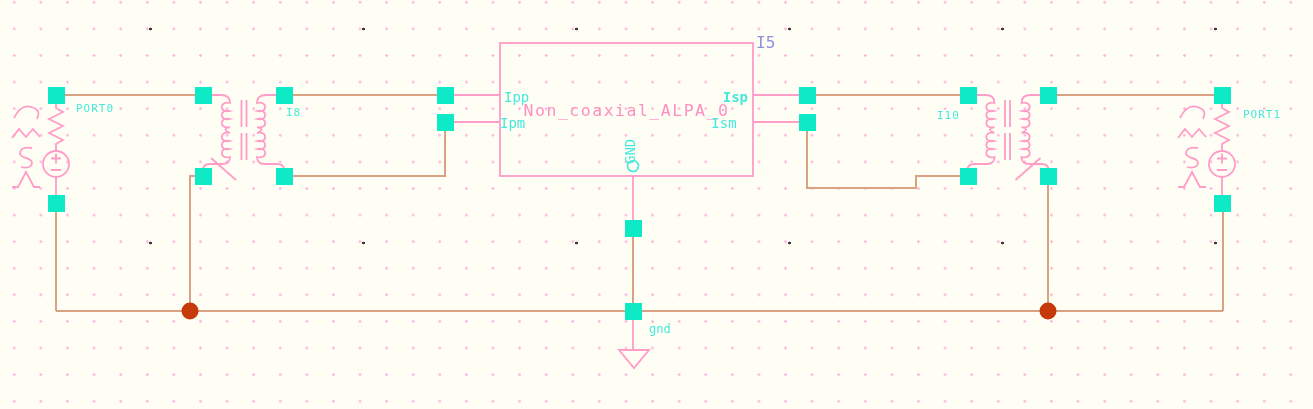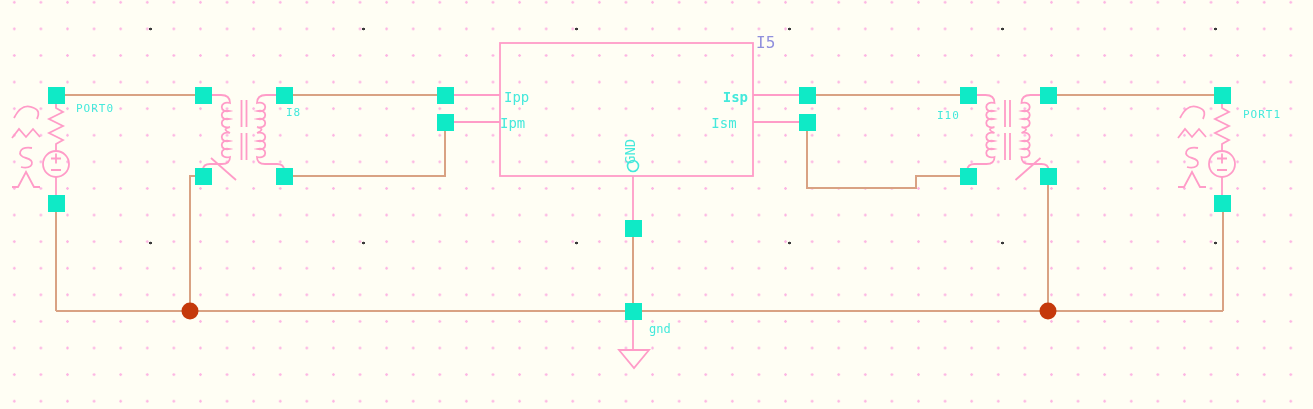--- a/index.html
+++ b/index.html
@@ -141,20 +141,21 @@
                            c11 -3 11 11 0 8 c11 -3 11 11 0 8 c11 -3 11 11 0 8
                            q0 7 8 7 h12 q7 0 7 6 v6"></path>
       <path class="sym" d="M241.5 100 V127 M246.5 100 V127 M241.5 133 V160 M246.5 133 V160"></path>
       <path class="sym" d="M211 158 L236 180"></path>
     </g>
   </svg>
 
   <div class="lbl" style="left:76px;top:102px;">PORT0</div>
   <div class="lbl" style="left:286px;top:106px;">I8</div>
   <div class="lbl inst" style="left:756px;top:33px;">I5</div>
+  <div class="lbl celltitle" style="top:101px;">Non_coaxial_ALPA_0</div>
   <div class="lbl pin" style="left:504px;top:89px;">Ipp</div>
   <div class="lbl pin" style="left:500px;top:115px;">Ipm</div>
   <div class="lbl pin" style="left:700px;top:89px;width:48px;text-align:right;font-weight:bold;">Isp</div>
   <div class="lbl pin" style="left:700px;top:115px;width:48px;text-align:center;">Ism</div>
   <div class="lbl pin vlabel" style="left:622px;top:164px;">GND</div>
   <div class="lbl" style="left:937px;top:109px;">I10</div>
   <div class="lbl" style="left:1243px;top:108px;">PORT1</div>
   <div class="lbl net" style="left:649px;top:322px;">gnd</div>
 
 <div class="pin-square" style="left: 47.5px; top: 86.5px;"></div>

